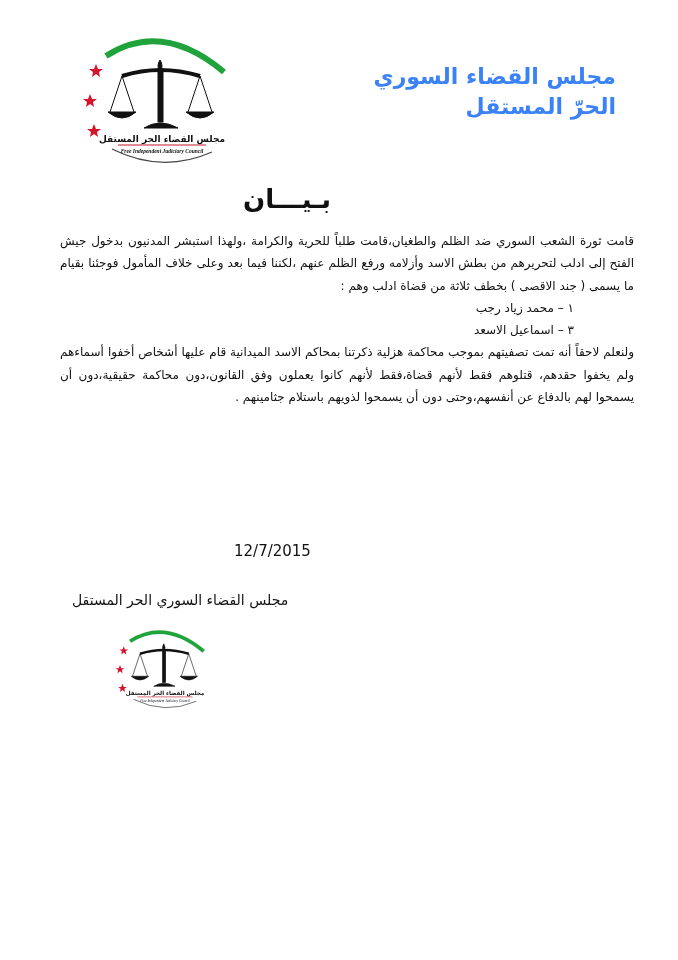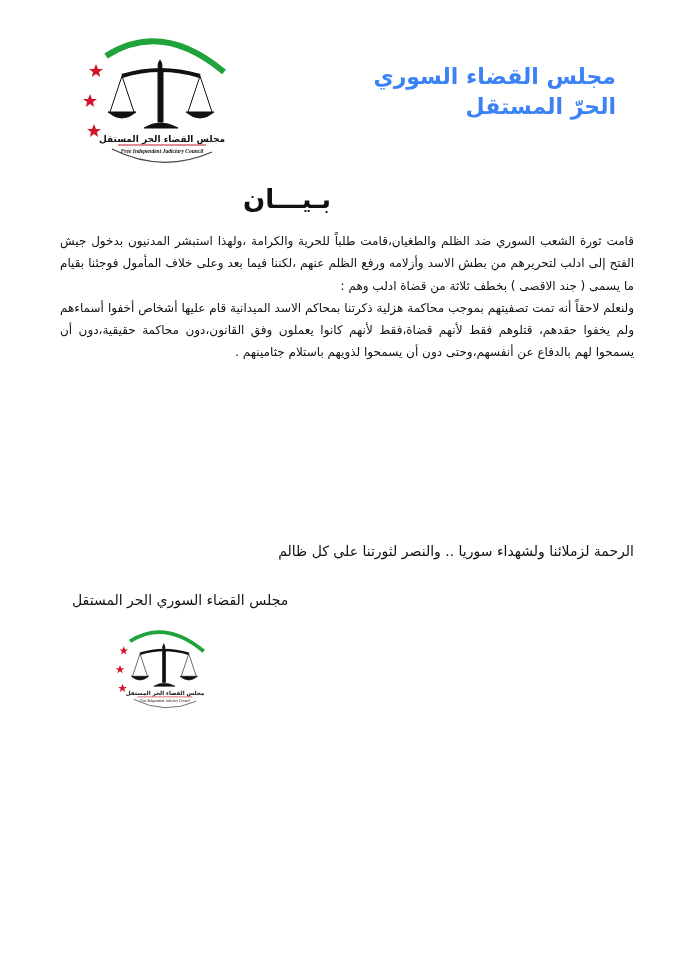--- a/index.html
+++ b/index.html
@@ -55,25 +55,27 @@
 
 <div class="title">
   <div>مجلس القضاء السوري</div>
   <div>الحرّ المستقل</div>
 </div>
 
 <div class="heading">بـيـــان</div>
 
 <div class="body">
   <p>قامت ثورة الشعب السوري ضد الظلم والطغيان،قامت طلباً للحرية والكرامة ،ولهذا استبشر المدنيون بدخول جيش الفتح إلى ادلب لتحريرهم من بطش الاسد وأزلامه ورفع الظلم عنهم ،لكننا فيما بعد وعلى خلاف المأمول فوجئنا بقيام ما يسمى ( جند الاقصى ) بخطف ثلاثة من قضاة ادلب وهم :</p>
+  <p class="list-item">١ – محمد زياد رجب</p>
+  <p class="list-item">٣ – اسماعيل الاسعد</p>
   <p>ولنعلم لاحقاً أنه تمت تصفيتهم بموجب محاكمة هزلية ذكرتنا بمحاكم الاسد الميدانية قام عليها أشخاص أخفوا أسماءهم ولم يخفوا حقدهم، قتلوهم فقط لأنهم قضاة،فقط لأنهم كانوا يعملون وفق القانون،دون محاكمة حقيقية،دون أن يسمحوا لهم بالدفاع عن أنفسهم،وحتى دون أن يسمحوا لذويهم باستلام جثامينهم .</p>
 </div>
 
 <div class="closing">
-  <div>الرحمة لزملائنا ولشهداء سوريا .. والنصر لثورتنا على كل ظالم</div>
+  <div class="date">12/7/2015</div>
 </div>
 
 <div class="signature">مجلس القضاء السوري الحر المستقل</div>
 
 <div class="logo logo-bottom">
   <svg width="100" height="90" viewBox="0 0 160 140">
     <path d="M24 32 Q80 -4 142 48" stroke="#1fa33a" stroke-width="6" fill="none"></path>
     <g fill="#d4142a">
       <polygon points="14,40 16,45 21,45 17,48 18,53 14,50 10,53 11,48 7,45 12,45"></polygon>
       <polygon points="8,70 10,75 15,75 11,78 12,83 8,80 4,83 5,78 1,75 6,75"></polygon>

